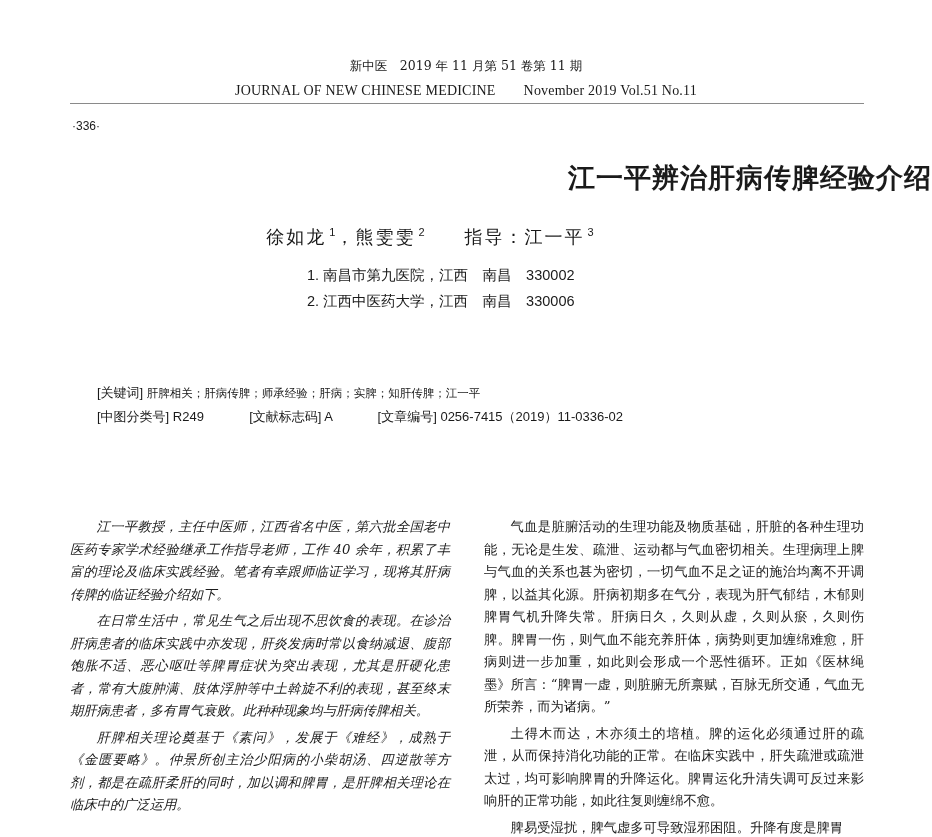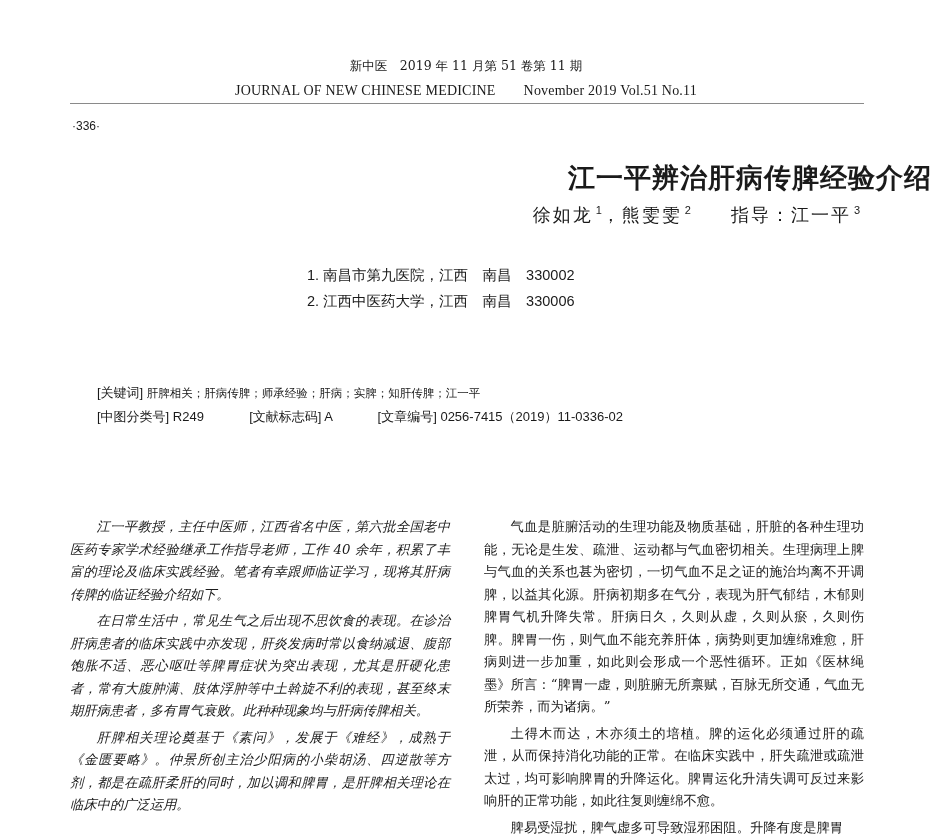--- a/index.html
+++ b/index.html
@@ -7,21 +7,21 @@
   .serif { font-family: "DejaVu Serif", "Liberation Serif", serif; }
   .sans { font-family: "Liberation Sans", "DejaVu Sans", sans-serif; }
 
   #running-head { position:absolute; left:0; top:58px; width:932px; text-align:center; font-size:12.5px; }
   #page-num { position:absolute; left:72px; top:83px; font-size:12px; font-family:Liberation Sans, sans-serif;margin-top:36px; }
   #journal-en { position:absolute; left:0; top:83px; width:932px; text-align:center; font-size:14px; font-family:"Liberation Serif", serif; letter-spacing:0.2px; }
   #journal-en span { margin-left:28px; }
   #header-rule { position:absolute; left:70px; top:103px; width:794px; height:0; border-top:1.5px solid #8a8a8a; }
 
   #title { position:absolute; left:0; top:160px; width:932px; text-align:right; font-size:27px; font-weight:bold; letter-spacing:1px; }
-  #authors { position:absolute; left:0; top:203px; width:860px; text-align:right; font-size:18px; letter-spacing:2px; }
+  #authors { position:absolute; left:0; top:225px; width:860px; text-align:center; font-size:18px; letter-spacing:2px; }
   #authors sup { font-size:11px; font-family:"Liberation Sans", sans-serif; letter-spacing:0; margin-left:3px; }
   #authors .gap { display:inline-block; width:40px; }
 
   #affiliations { position:absolute; left:307px; top:263px; font-size:14.5px; line-height:25.5px; }
   #affiliations div { white-space:nowrap; }
 
   #meta { position:absolute; left:97px; top:381px; font-size:13px; line-height:23px; }
   #meta .row { white-space:nowrap; }
   #meta .kw-label { font-family:"Liberation Sans", sans-serif; }
   #meta .kw-text { font-family:"DejaVu Serif", serif; font-size:11.5px; }

